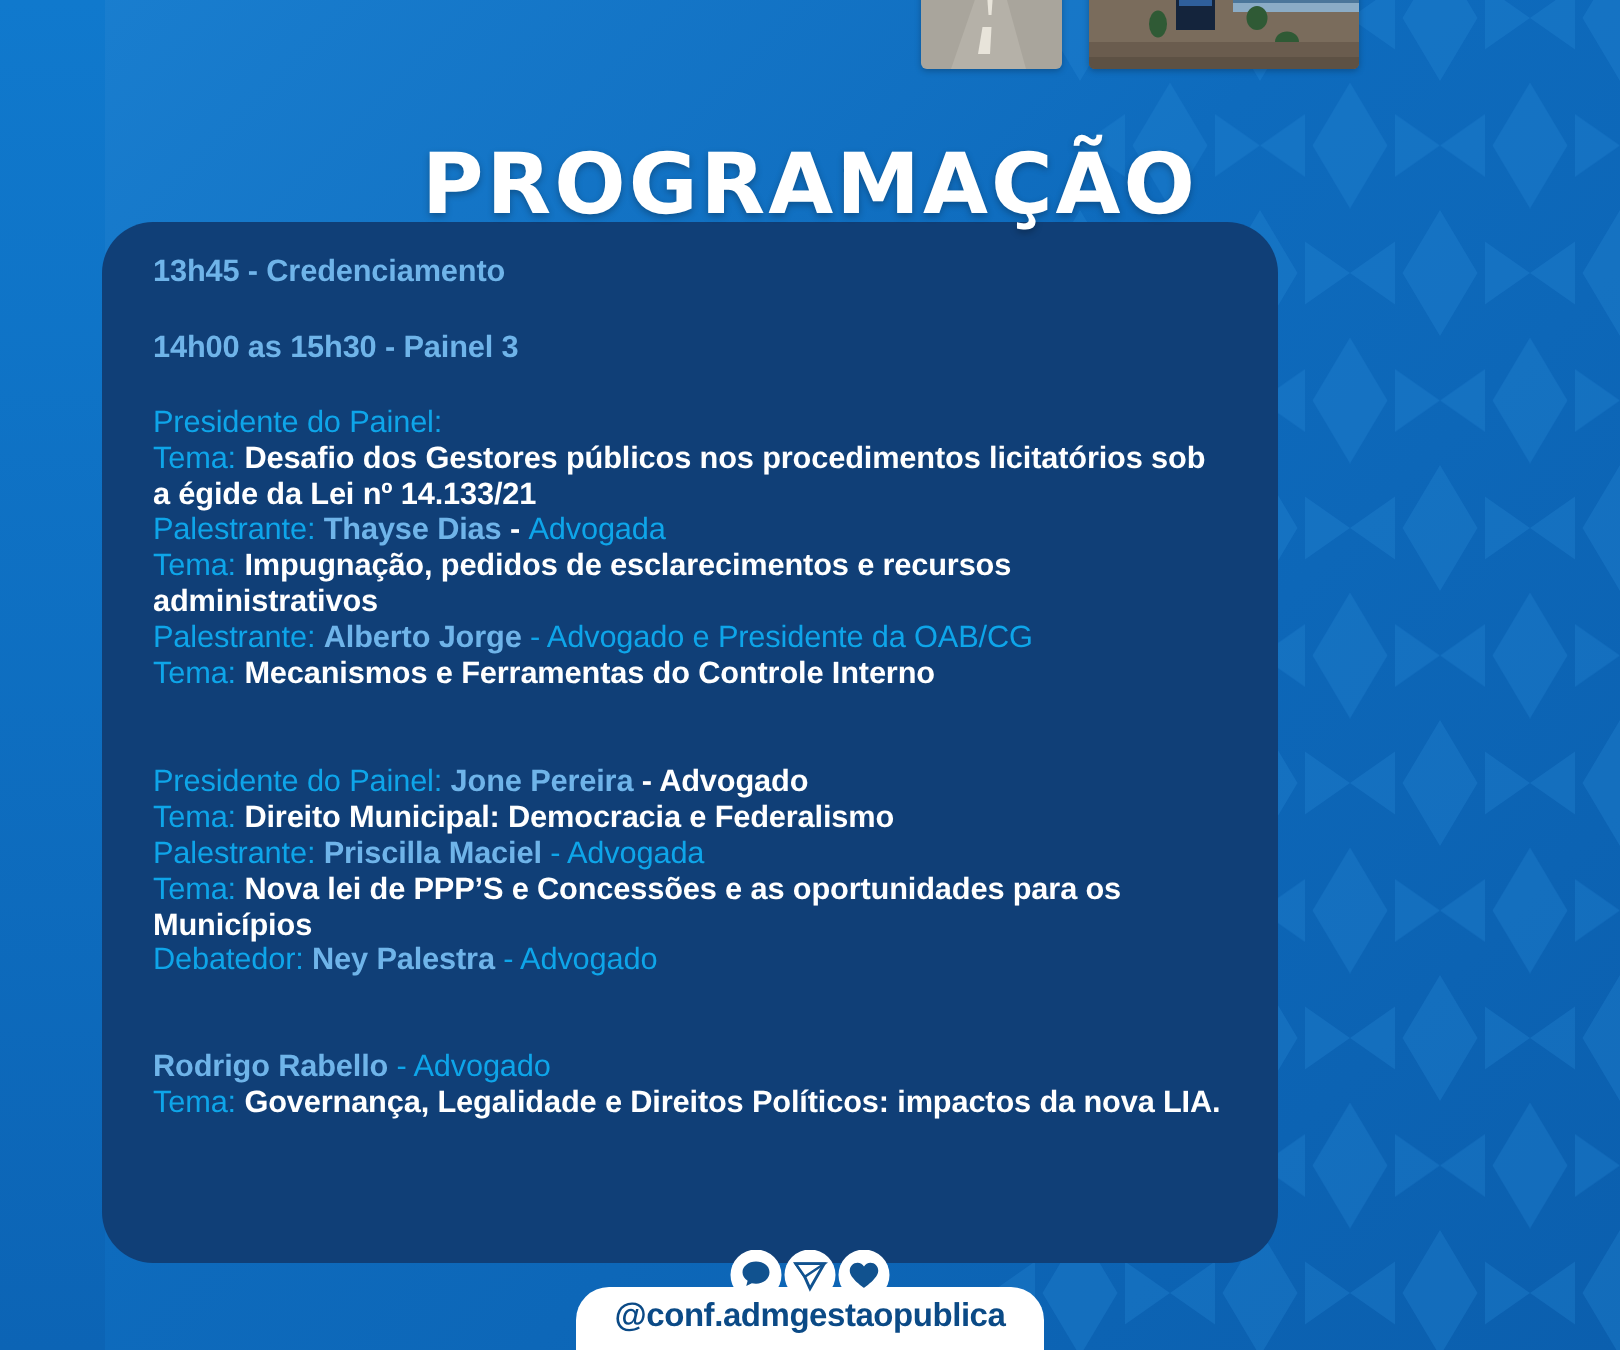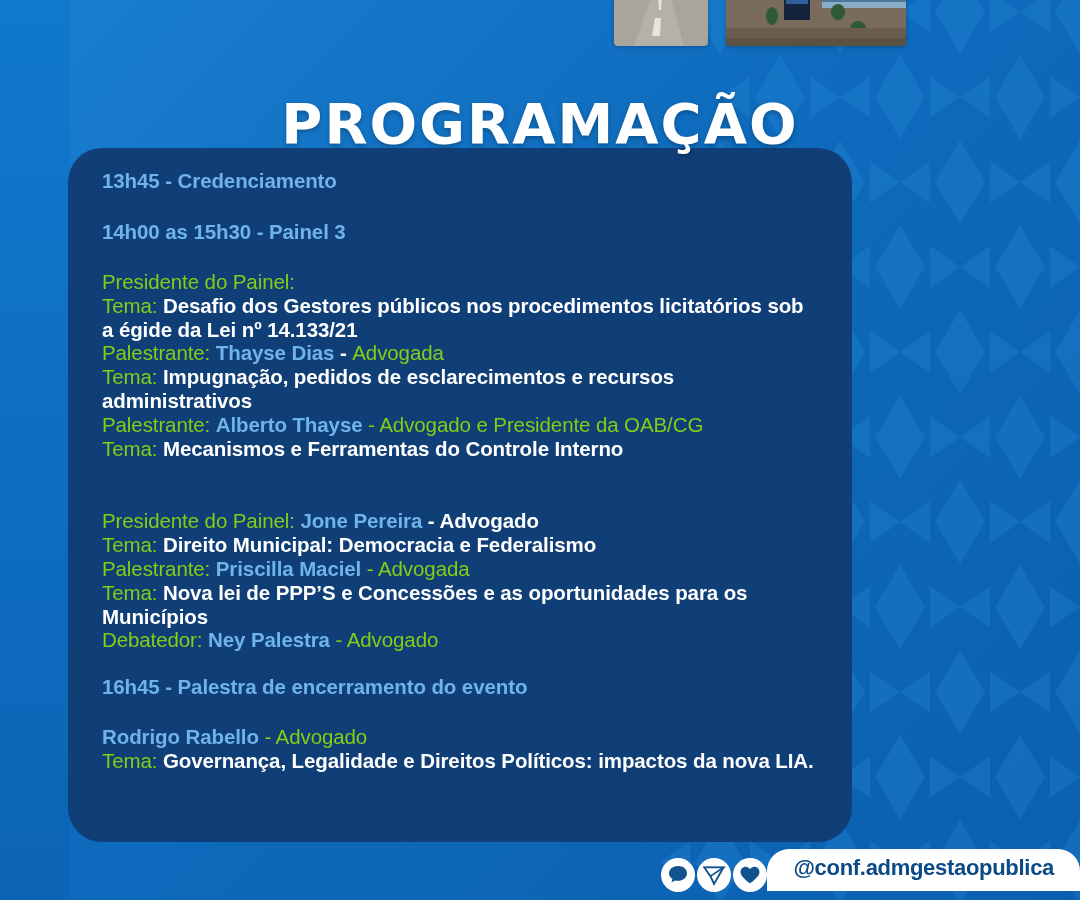--- a/index.html
+++ b/index.html
@@ -107,36 +107,36 @@
 
   .line.head {
     color: #6fb4e9;
     font-weight: bold;
     font-size: 20.5px;
     line-height: 26px;
   }
 
   .accent { color: #6fb4e9; font-weight: bold; }
   .strong { color: #ffffff; font-weight: bold; margin-top: 31px; }
-  .plain  { color: #84cc16; font-weight: normal; }
+  .plain  { color: #0ea5e9; font-weight: normal; }
 
   .gap-big { height: 25px; }
   .gap-med { height: 24px; }
   .gap-sm  { height: 22px; }
 
   
   #footer {
     position: absolute;
     left: 0;
     bottom: 0;
     width: 1080px;
     height: 60px;
     z-index: 5;
     display: flex;
-    flex-direction: row;
+    flex-direction: column;
     align-items: center;
     justify-content: flex-end;
   }
   #social-icons {
     display: flex;
     align-items: flex-end;
     gap: 2px;
     margin-bottom: -9px;
     z-index: 6;
   }
@@ -388,21 +388,21 @@
     </div>
 
     <div class="line">
       <span class="plain">Palestrante: </span><span class="accent">Thayse Dias</span><span class="strong"> - </span><span class="plain">Advogada</span>
     </div>
     <div class="line">
       <span class="plain">Tema: </span><span class="strong">Impugnação, pedidos de esclarecimentos e recursos administrativos</span>
     </div>
 
     <div class="line">
-      <span class="plain">Palestrante: </span><span class="accent">Alberto Thayse</span><span class="plain"> - </span><span class="plain">Advogado e Presidente da OAB/CG</span>
+      <span class="plain">Palestrante: </span><span class="accent">Alberto Jorge</span><span class="plain"> - </span><span class="plain">Advogado e Presidente da OAB/CG</span>
     </div>
     <div class="line">
       <span class="plain">Tema: </span><span class="strong">Mecanismos e Ferramentas do Controle Interno</span>
     </div>
 
 
     <div class="gap-med"></div>
 
 
     <div class="gap-big"></div>
@@ -421,21 +421,20 @@
     <div class="line">
       <span class="plain">Tema: </span><span class="strong">Nova lei de PPP’S e Concessões e as oportunidades para os Municípios</span>
     </div>
 
     <div class="line">
       <span class="plain">Debatedor: </span><span class="accent">Ney Palestra</span><span class="plain"> - </span><span class="plain">Advogado</span>
     </div>
 
     <div class="gap-sm"></div>
 
-    <div class="line head">16h45 - Palestra de encerramento do evento</div>
 
     <div class="gap-big"></div>
 
     <div class="line">
       <span class="accent">Rodrigo Rabello</span><span class="plain"> - </span><span class="plain">Advogado</span>
     </div>
     <div class="line">
       <span class="plain">Tema: </span><span class="strong">Governança, Legalidade e Direitos Políticos: impactos da nova LIA.</span>
     </div>
 

